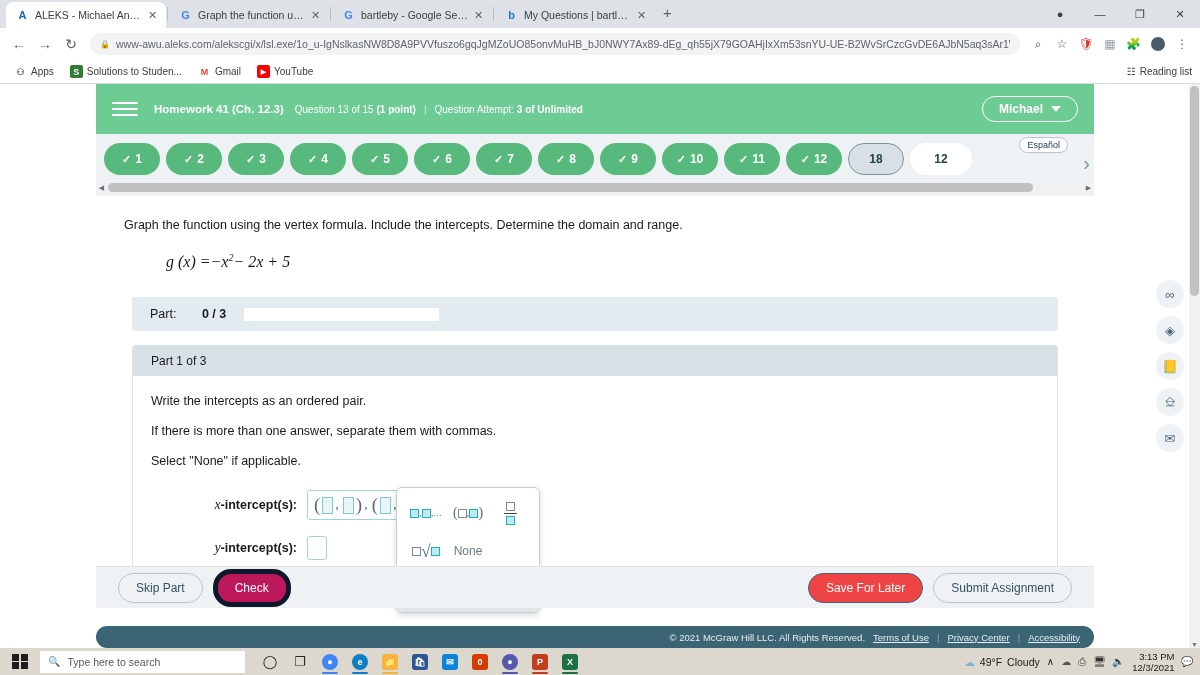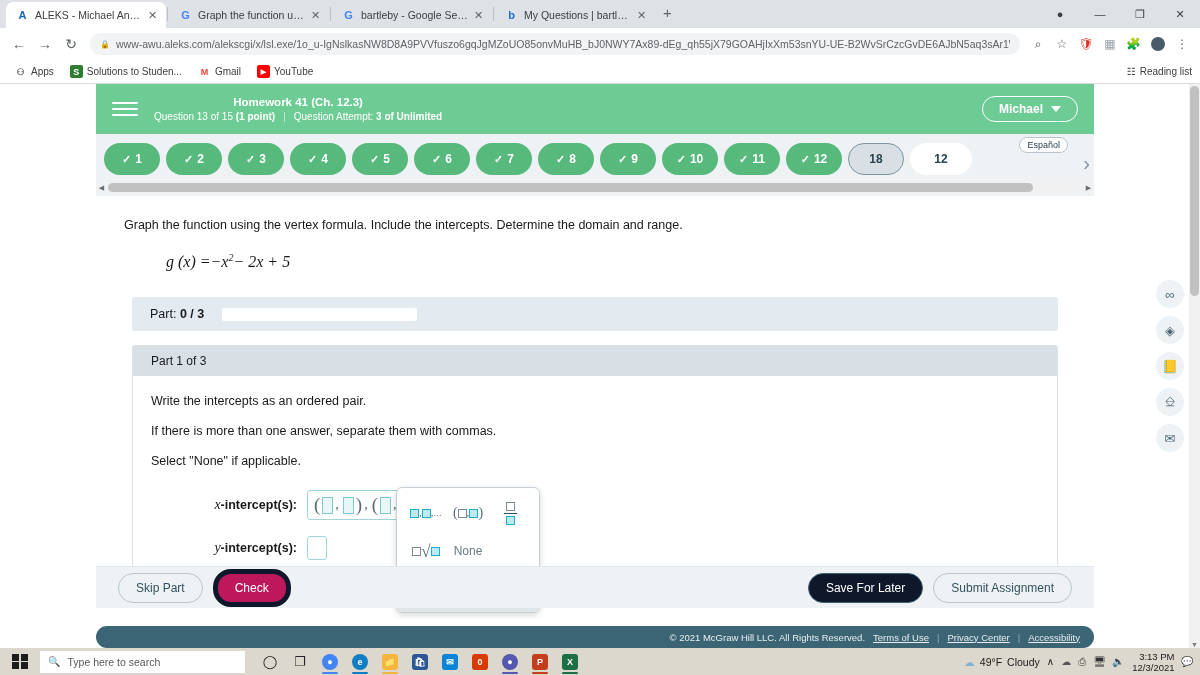--- a/index.html
+++ b/index.html
@@ -55,21 +55,21 @@
 
   .appframe { position:absolute; left:96px; top:0; width:998px; height:564px; background:#fff; }
 
   
   .aleksheader {
     height:50px; background:#6dcb94; display:flex; align-items:center;
     padding:0 16px; color:#fff; position:relative;
   }
   .hamburger { width:26px; height:26px; display:flex; flex-direction:column; justify-content:center; gap:4px; margin-right:16px; }
   .hamburger i { display:block; height:2px; background:#fff; border-radius:1px; }
-  .hdrtext { display:flex; flex-direction:column; gap:3px;text-align:center; }
+  .hdrtext { display:flex; flex-direction:row; gap:11px; }
   .hdrline1 { font-size:11.5px; font-weight:bold; }
   .hdrline2 { font-size:10px; display:flex; align-items:center; gap:8px; }
   .hdrline2 .sep { color:rgba(255,255,255,.65); }
   .hdrline2 b { font-weight:bold; }
   .userbtn {
     position:absolute; right:16px; top:50%; transform:translateY(-50%);
     border:1.5px solid #fff; border-radius:16px; padding:5px 16px;
     font-size:12px; font-weight:bold; display:flex; align-items:center; gap:8px;
   }
   .caret { width:0; height:0; border-left:5px solid transparent; border-right:5px solid transparent; border-top:6px solid #fff; }
@@ -101,21 +101,21 @@
   .content { position:relative; background:#fff; height:380px; padding:22px 28px 0 28px; }
   .qtext { font-size:12.5px; color:#1a1a1a; margin-left:0px; }
   .formula { font-family:"Liberation Serif", serif; font-size:16px; font-style:italic; color:#1a1a1a; margin:20px 0 0 42px; }
   .formula sup { font-size:10px; vertical-align:super; font-style:italic; }
 
   .partbar {
     margin:26px 8px 0 8px; height:34px; background:#e3eaf0; border-radius:3px;
     display:flex; align-items:center; padding:0 18px; gap:18px;
   }
   .partbar .lbl { font-size:12.5px; color:#1a1a1a; }
-  .partbar .lbl b { font-weight:bold; }
+  .partbar .lbl b { font-weight:bold;margin-left:22px; }
   .progress { width:195px; height:13px; background:#ffffff; border-radius:2px; }
 
   .partcard { margin:14px 8px 0 8px; border:1px solid #dbe2e8; border-radius:3px; background:#fff; }
   .partcard .phead { height:30px; background:#d8e0e6; display:flex; align-items:center; padding:0 18px; font-size:12px; color:#1a1a1a; }
   .partcard .pbody { padding:18px 18px 26px 18px; position:relative; min-height:195px; }
   .pline { font-size:12.5px; color:#1a1a1a; margin-bottom:16px; }
 
   .answers { margin-top:22px; position:relative; }
   .arow { display:flex; align-items:center; gap:10px; margin-bottom:16px; padding-left:42px; }
   .alabel { font-size:12.5px; color:#1a1a1a; font-weight:bold; width:104px; text-align:right; }
@@ -153,21 +153,21 @@
 
   
   .actionbar {
     position:absolute; left:0; bottom:40px; width:998px; height:42px;
     background:#eef2f5; border-top:1px solid #dfe5ea;
     display:flex; align-items:center; padding:0 22px;
   }
   .btn { border-radius:18px; font-size:12px; padding:7px 17px; white-space:nowrap; }
   .btn.ghost { border:1px solid #b8c4cb; background:#eef2f5; color:#32515f; }
   .btn.solid { background:#be185d; color:#fff; border:5px solid #0f172a; }
-  .btn.solid2 { background:#0f172a; color:#fff; border:1px solid #3b6475; font-weight:normal; }
+  .btn.solid2 { background:#ef4444; color:#fff; border:1px solid #3b6475; font-weight:normal; }
   .spacerflex { flex:1; }
   .btnspace { width:10px; }
 
   .footerbar {
     position:absolute; left:0; bottom:0; width:998px; height:22px;
     background:#3b6475; display:flex; align-items:center; justify-content:flex-end;
     padding-right:14px; gap:8px; font-size:9.5px; color:#e8eef1;border-radius:11px;
   }
   .footerbar a { color:#e8eef1; text-decoration:underline; }
   .footerbar .vsep { color:#8fa9b4; }

